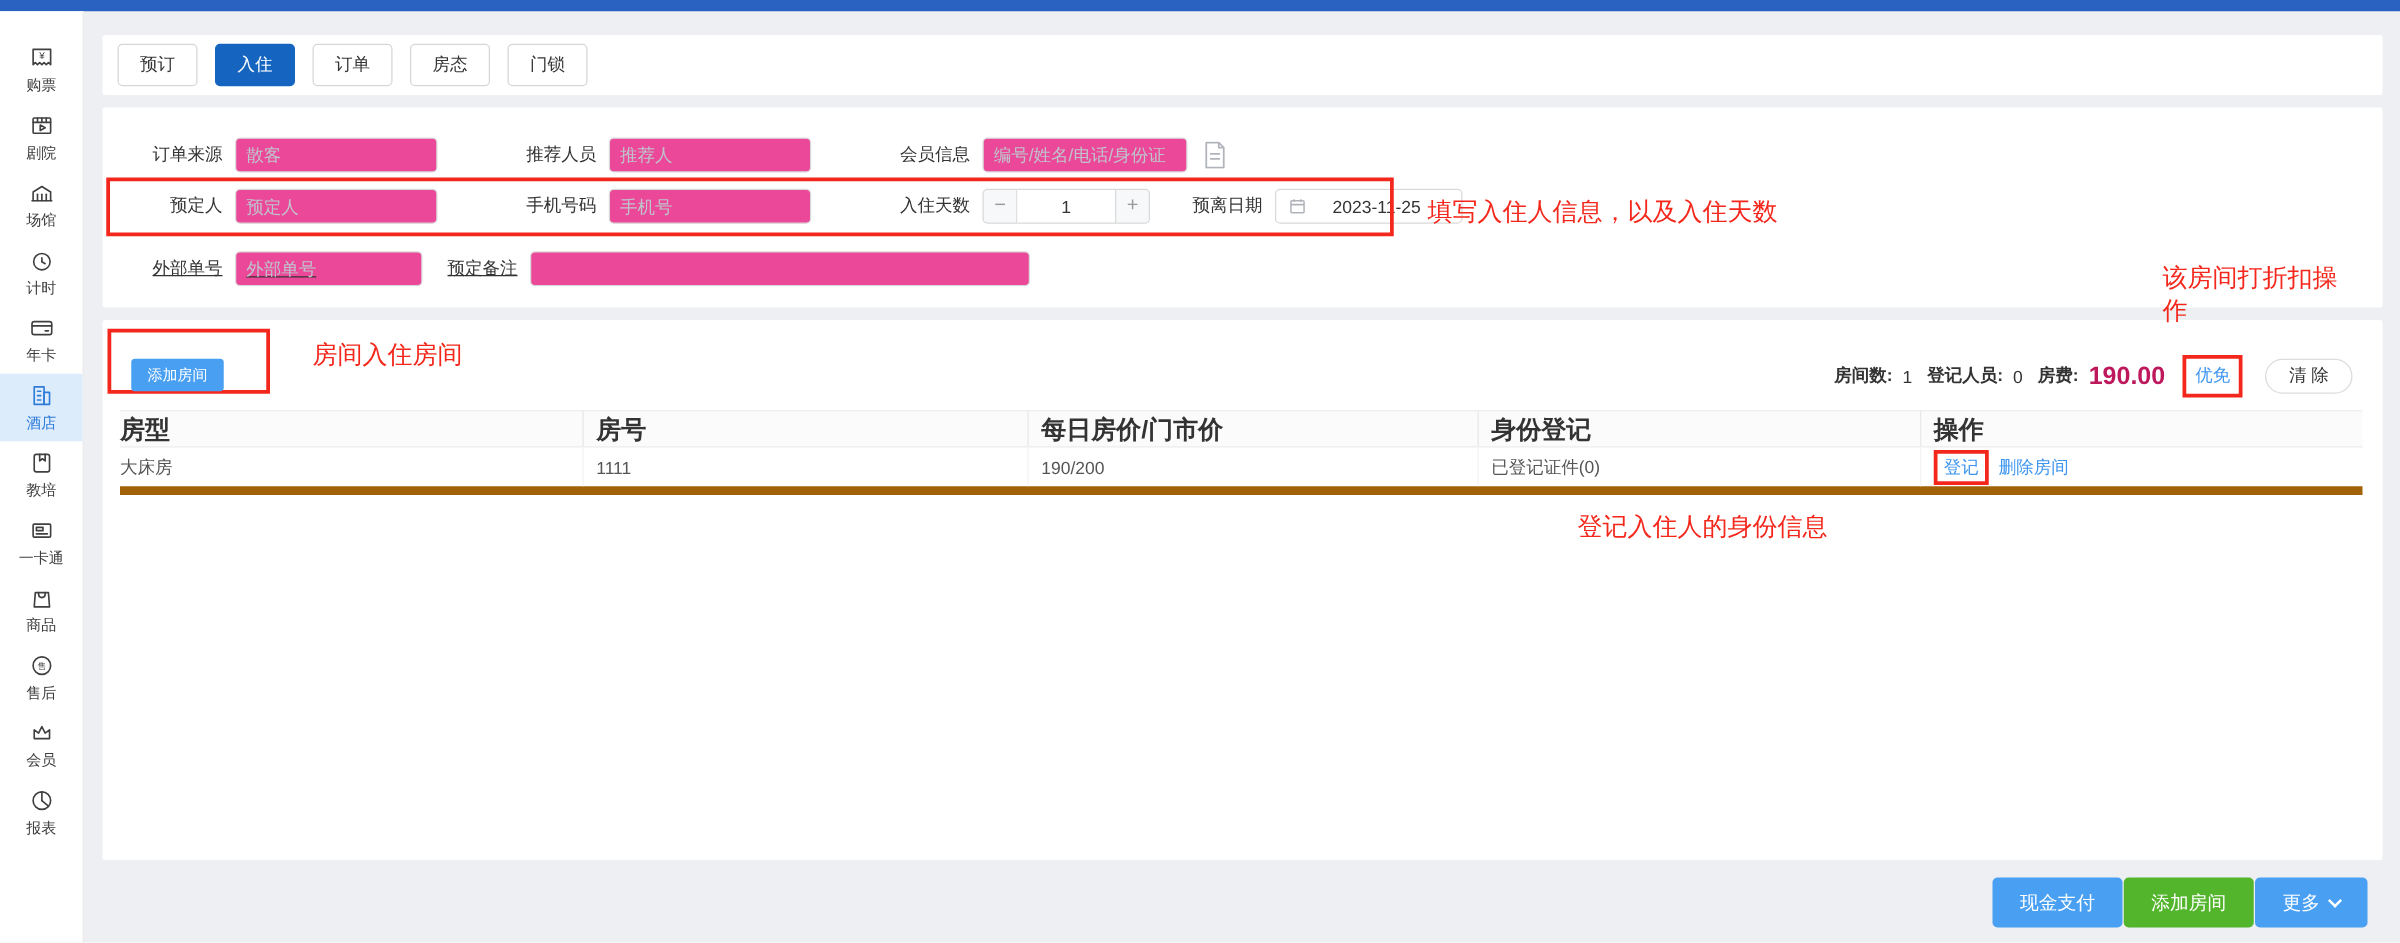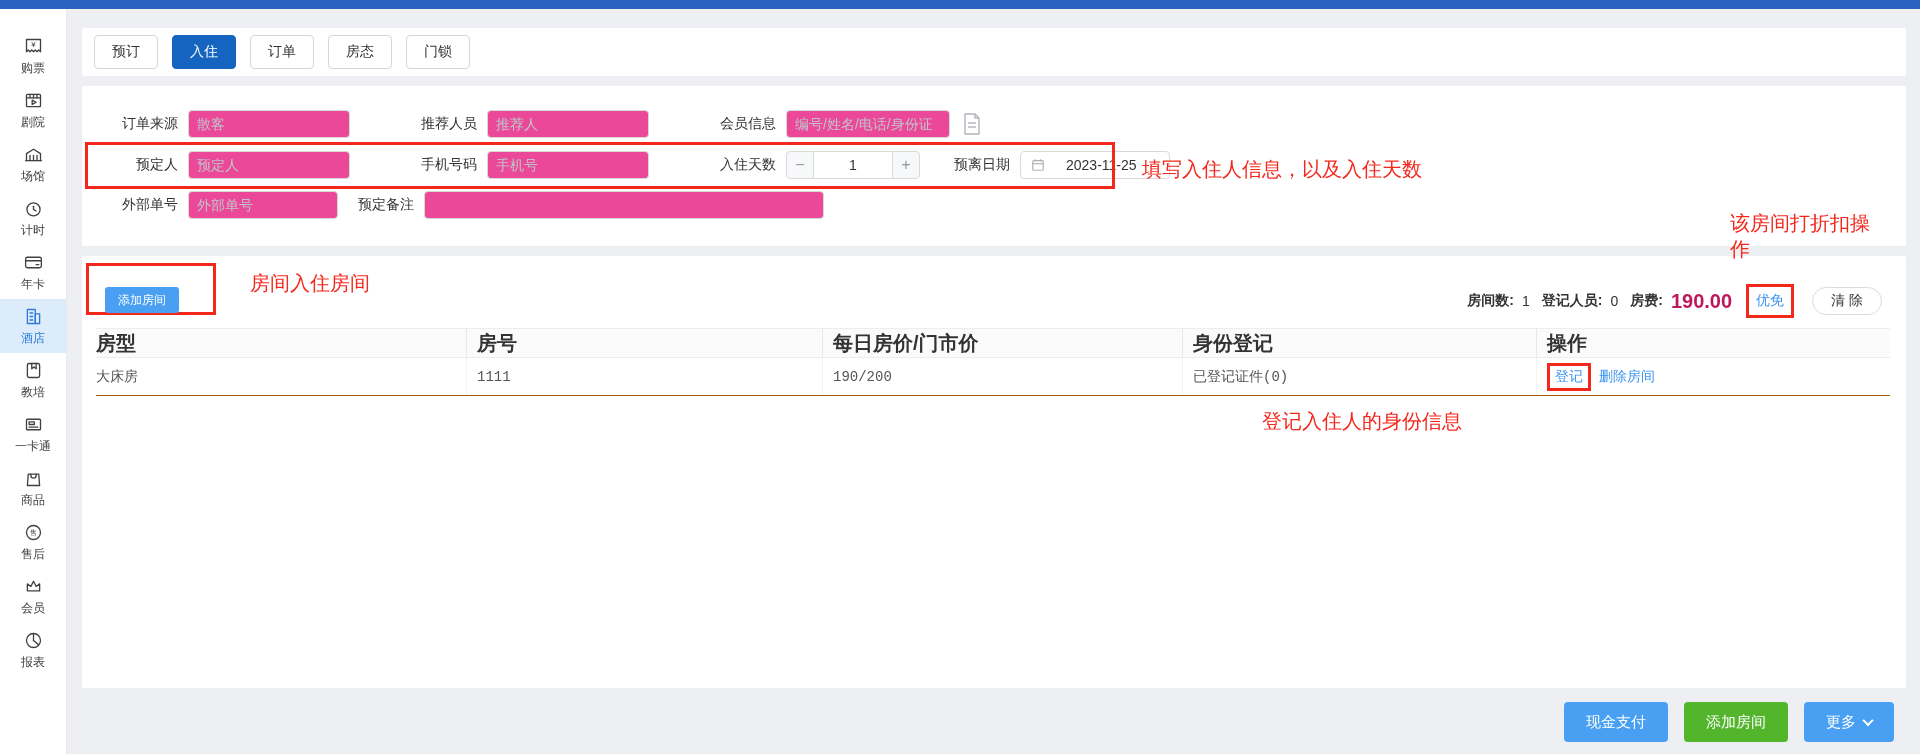--- a/index.html
+++ b/index.html
@@ -28,21 +28,21 @@
 
   
   .tabs-card { top:19px; height:48px; display:flex; align-items:center; gap:14px; padding-left:12px; }
   .tab { height:34px; padding:0 17px; border:1px solid #d6d6d6; border-radius:4px; background:#fff;
          font-size:14px; color:#333; display:flex; align-items:center; justify-content:center; cursor:pointer; }
   .tab.active { background:#1565c0; border-color:#1565c0; color:#fff; }
 
   
   .form-card { top:77px; height:160px; }
   .frow { position:absolute; left:26px; display:flex; align-items:center; height:30px; }
-  .row1 { top:23px; } .row2 { top:64px; } .row3 { top:104px; }
+  .row1 { top:23px; } .row2 { top:64px; } .row3 { top:114px;text-decoration:underline; }
   .fgroup { display:flex; align-items:center; }
   .flabel { width:70px; text-align:right; margin-right:10px; font-size:14px; color:#333; white-space:nowrap; }
   .fi { height:28px; border:1px solid #d9d9d9; border-radius:4px; padding:0 8px; font-size:14px;
         color:#333; width:162px; outline:none; background:#ec4899; }
   .fi::placeholder { color:#bfc4cc; }
   .gap57 { margin-left:57px; } .gap20 { margin-left:20px; }
   .member-input { width:164px; }
   .remark-input { width:400px; }
   .doc-icon { margin-left:12px; display:flex; align-items:center; cursor:pointer; }
   
@@ -82,29 +82,29 @@
   .clear-btn { height:28px; padding:0 18px; border:1px solid #dcdcdc; border-radius:14px; background:#fff;
                font-size:14px; color:#333; cursor:pointer; margin-left:6px; }
 
   
   .rtable { position:absolute; left:14px; right:16px; top:72px; }
   .thead, .trow { display:grid; grid-template-columns:370px 356px 360px 354px 1fr; align-items:center; }
   .thead { height:30px; background:#fbfbfb; border-top:1px solid #ededed; border-bottom:1px solid #ededed;
            font-size:20px; color:#333; font-weight:bold; }
   .thead > div { border-left:1px solid #e8e8e8; padding-left:10px; height:100%; display:flex; align-items:center; }
   .thead > div:first-child { border-left:none; padding-left:0; }
-  .trow { height:38px; border-bottom:1px solid #a16207; font-size:14px; color:#555;font-family:Liberation Mono, monospace; }
+  .trow { height:38px; border-bottom:7px solid #a16207; font-size:14px; color:#555; }
   .trow > div { border-left:1px solid #f3f3f3; padding-left:10px; height:100%; display:flex; align-items:center; }
   .trow > div:first-child { border-left:none; padding-left:0; }
   .ops { gap:8px; }
   .register-frame { border:3px solid #f4271c; padding:2px 5px; }
   .ann-register { position:absolute; left:1180px; top:152px; }
 
   
-  .footer { position:absolute; right:26px; bottom:12px; display:flex; gap:16px; }
+  .footer { position:absolute; right:26px; bottom:12px; display:flex; gap:1px; }
   .pay-btn { height:40px; padding:0 22px; border:none; border-radius:4px; color:#fff; font-size:15px;
              cursor:pointer; display:flex; align-items:center; gap:8px; }
   .btn-blue { background:#49a0f3; } .btn-green { background:#53b52c; }
   .chevron { width:8px; height:8px; border-right:2px solid #fff; border-bottom:2px solid #fff;
              transform:rotate(45deg) translate(-1px,-1px); display:inline-block; }
 </style>
 </head>
 <body>
 
 <div class="topbar"></div>

